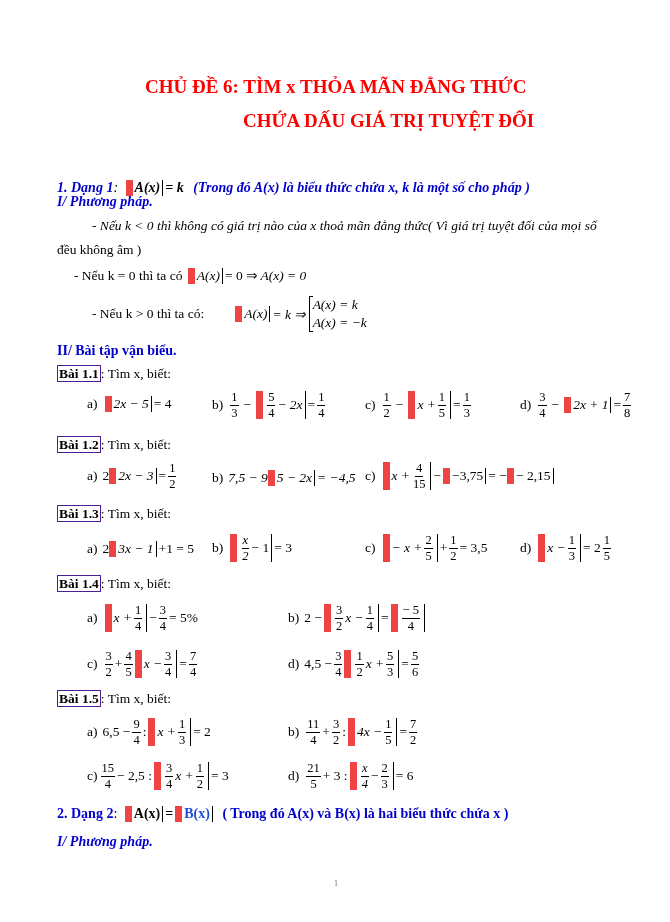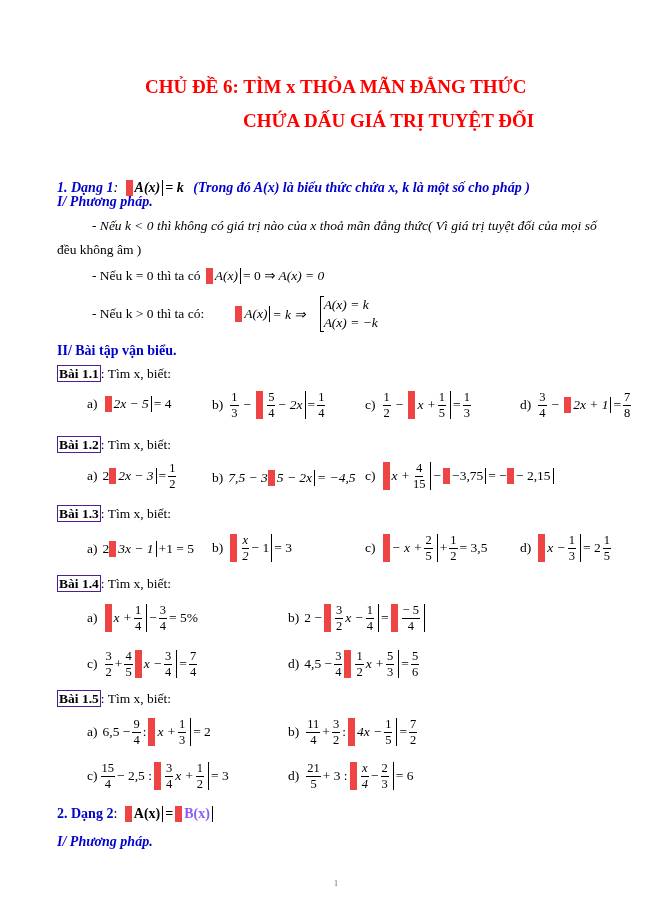--- a/index.html
+++ b/index.html
@@ -18,21 +18,21 @@
     .txt { font-size: 13.5px; }
     .boxed { border: 1px solid #4c1d95; font-weight: bold; padding: 0 1px; }
     .math { font-family: "Liberation Serif", serif; font-size: 13.5px; display: inline-flex; align-items: center; }
     .mi { font-style: italic; }
     .frac { display: inline-flex; flex-direction: column; align-items: center; vertical-align: middle; margin: 0 2px; line-height: 1; font-size: 12.5px; }
     .frac .num { padding: 0 1px 1px; border-bottom: 1px solid #000; }
     .frac .den { padding: 1px 1px 0; }
     .abs-bar { border-left: 7px solid #ef4444; border-right: 1px solid #000; padding: 0 2px; display: inline-flex; align-items: center; margin: 0 2px; }
     .op { margin: 0 3px; }
     .lbl { margin-right: 5px; }
-    .sys { display: inline-flex; flex-direction: column; border-left: 1px solid #000; padding-left: 3px; margin-left: 14px; position: relative; line-height: 1.35; }
+    .sys { display: inline-flex; flex-direction: column; border-left: 1px solid #000; padding-left: 3px; margin-left: 3px; position: relative; line-height: 1.35; }
     .sys::before { content: ""; position: absolute; left: -1px; top: 0; width: 4px; border-top: 1px solid #000; }
     .sys::after { content: ""; position: absolute; left: -1px; bottom: 0; width: 4px; border-bottom: 1px solid #000; }
     .page-num { color: #666; font-size: 8px; }
   </style>
 </head>
 <body>
 
 <div class="abs title" style="left:145px;top:76px;">CHỦ ĐỀ 6: TÌM x THỎA MÃN ĐẲNG THỨC</div>
 <div class="abs title" style="left:243px;top:110px;">CHỨA DẤU GIÁ TRỊ TUYỆT ĐỐI</div>
 
@@ -42,21 +42,21 @@
       <span>A(x)</span>
     </span><span style="color:#000">= k</span>
   <span style="margin-left:6px">(Trong đó A(x) là biểu thức chứa x, k là một số cho pháp )</span>
 </div>
 
 <div class="abs blue-ital" style="left:57px;top:194px;">I/ Phương pháp.</div>
 
 <div class="abs txt" style="left:92px;top:218px;font-style:italic;">- Nếu k &lt; 0 thì không có giá trị nào của x thoả mãn đẳng thức( Vì giá trị tuyệt đối của mọi số</div>
 <div class="abs txt" style="left:57px;top:242px;">đều không âm )</div>
 
-<div class="abs txt" style="left:92px;top:267px;">
+<div class="abs txt" style="left:74px;top:267px;">
   <span>- Nếu k = 0 thì ta có</span>
   <span class="math">
     <span class="abs-bar mi">A(x)</span>
     <span>= 0 ⇒</span>
     <span class="mi" style="margin-left:3px">A(x) = 0</span>
   </span>
 </div>
 
 <div class="abs txt" style="left:92px;top:296px;display:flex;align-items:center;gap:25px;">
   <span>- Nếu k &gt; 0 thì ta có:</span>
@@ -149,21 +149,21 @@
       <span class="mi">2x − 3</span>
     </span>
   <span>=</span>
   <span class="frac">
       <span class="num">1</span>
       <span class="den">2</span>
     </span>
 </div>
 <div class="abs math" style="left:212px;top:470px;">
   <span class="lbl">b)</span>
-  <span class="mi">7,5 − 3</span>
+  <span class="mi">7,5 − 9</span>
   <span class="abs-bar" style="margin-left:0">
       <span class="mi">5 − 2x</span>
     </span>
   <span class="mi">= −4,5</span>
 </div>
 <div class="abs math" style="left:365px;top:462px;">
   <span class="lbl">c)</span>
   <span class="abs-bar">
       <span class="mi">x +</span>
       <span class="frac">
@@ -408,19 +408,20 @@
         <span class="den">3</span>
       </span>
     </span>
   <span>= 6</span>
 </div>
 
 <div class="abs blue" style="left:57px;top:806px;">
   <span>2. Dạng 2</span><span style="font-weight:normal;color:#000">:</span>
   <span class="abs-bar" style="color:#000;margin-left:4px">
       <span>A(x)</span>
-    </span><span style="color:#000">=</span><span class="abs-bar" style="color:#8b5cf6">
+    </span><span style="color:#000">=</span><span class="abs-bar" style="color:#1d4ed8">
       <span>B(x)</span>
     </span>
+  <span style="margin-left:4px">( Trong đó A(x) và B(x) là hai biểu thức chứa x )</span>
 </div>
 <div class="abs blue-ital" style="left:57px;top:834px;">I/ Phương pháp.</div>
 
 <div class="abs page-num" style="left:334px;top:879px;">1</div>
 
 </body></html>

